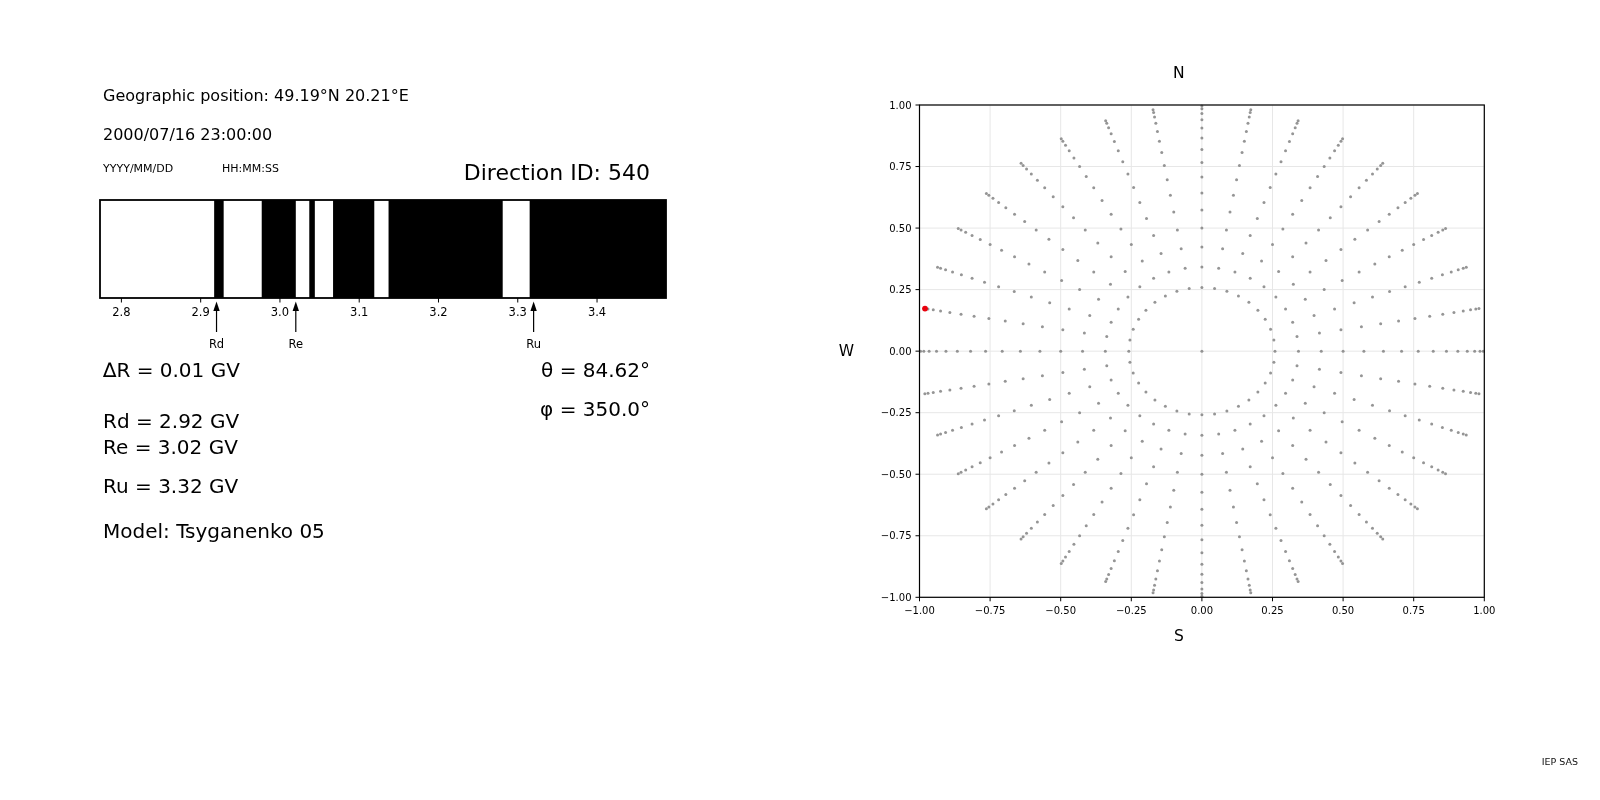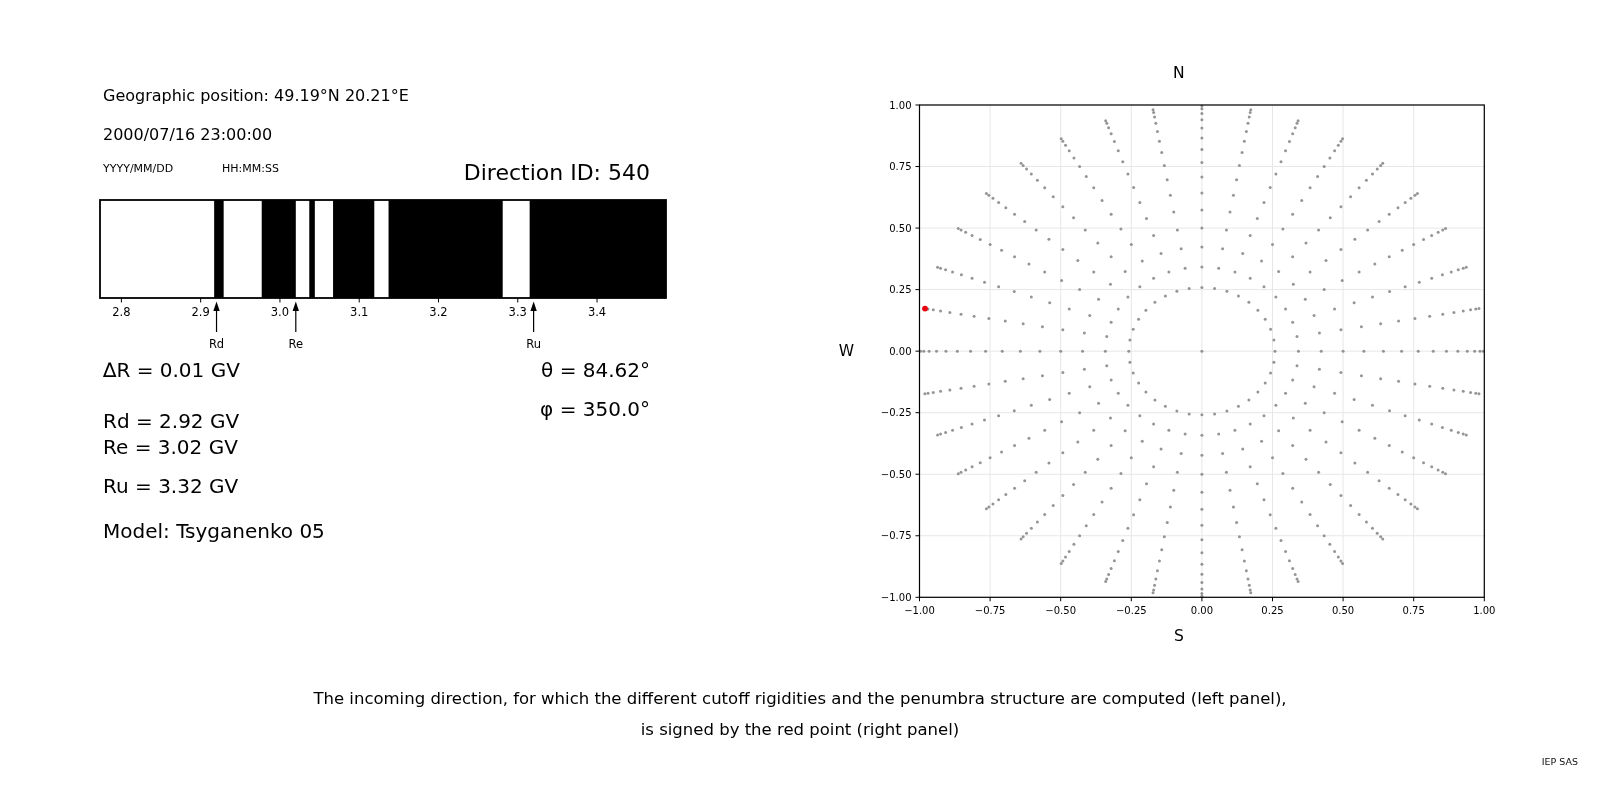--- a/index.html
+++ b/index.html
@@ -676,17 +676,15 @@
       <line x1="95.5" y1="126.53749999999997" x2="99.5" y2="126.53749999999997" stroke="#000" stroke-width="1"></line>
       <text x="91.5" y="130.03749999999997" text-anchor="end" font-size="10" fill="#000">0.75</text>
       <line x1="95.5" y1="64.99999999999997" x2="99.5" y2="64.99999999999997" stroke="#000" stroke-width="1"></line>
       <text x="91.5" y="68.49999999999997" text-anchor="end" font-size="10" fill="#000">1.00</text>
       <text x="358.9" y="38" text-anchor="middle" font-size="15.5" fill="#000">N</text>
       <text x="358.9" y="601.3" text-anchor="middle" font-size="15.5" fill="#000">S</text>
       <text x="26.5" y="316.15" text-anchor="middle" font-size="15.5" fill="#000">W</text>
       <text x="733.3" y="316.15" text-anchor="middle" font-size="15.5" fill="#000">E</text>
     </svg>
 
-  <div class="abs caption cap1">The incoming direction, for which the different cutoff rigidities and the penumbra structure are computed (left panel),</div>
-  <div class="abs caption cap2">is signed by the red point (right panel)</div>
   <div class="abs credit">IEP SAS</div>
 
 </div>
 
 </body></html>

